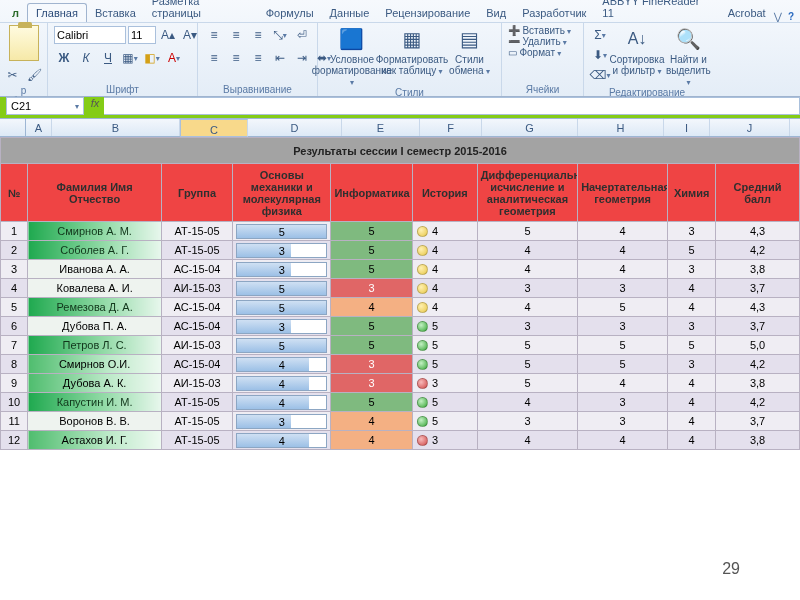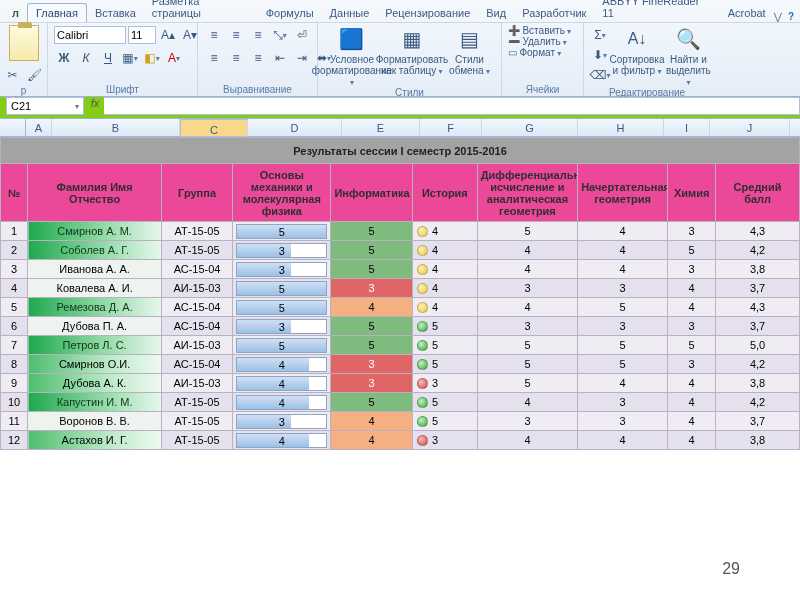--- a/index.html
+++ b/index.html
@@ -38,21 +38,21 @@
   
   
   .col-headers { display: flex; height: 18px; background: linear-gradient(#f3f7fc,#dde9f6); border-bottom: 1px solid #9db6d4; }
   .corner { width: 26px; border-right: 1px solid #9db6d4; }
   .colh { border-right: 1px solid #c9d8ea; text-align: center; font-size: 11px; color: #3b5a82; line-height: 18px; }
   .colh.sel { background: #f8d98b; }
   
   table.sheet { border-collapse: collapse; width: 100%; table-layout: fixed; }
   table.sheet td, table.sheet th { border: 1px solid #b8b1c2; font-size: 11px; padding: 2px 3px; overflow: hidden; }
   .title-row td { background: #a3a3a3; text-align: center; font-weight: bold; font-size: 14px; height: 26px; color: #222; }
-  .hdr td { background: #ec4899; text-align: center; font-weight: bold; color: #2f2f2f; vertical-align: middle; height: 58px; font-size: 10.5px; }
+  .hdr td { background: #ef4444; text-align: center; font-weight: bold; color: #2f2f2f; vertical-align: middle; height: 58px; font-size: 10.5px; }
   .datarow td { height: 19px; text-align: center; background: #efedf3; }
   .datarow.alt td { background: #e4e0ed; }
   .name-cell { text-align: center !important; position: relative; }
   .grad1 { background: linear-gradient(90deg, #1fa94f 0%, #8fd9a4 55%, #e8f7ed 100%) !important; color:#11361b; }
   .grad2 { background: linear-gradient(90deg, #4fbd6e 0%, #bce9c8 60%, #eef9f1 100%) !important; }
   .grad3 { background: #eef3ef !important; }
   .bar-cell { padding: 1px 3px !important; }
   .bar-wrap { position: relative; height: 15px; background: #fff; border: 1px solid #8ca6c3; }
   .bar-fill { position: absolute; left:0; top:0; bottom:0; background: linear-gradient(#cfe0f3,#9cc0e6); }
   .bar-val { position: relative; z-index: 1; text-align: center; line-height: 14px; font-size: 11px; }

